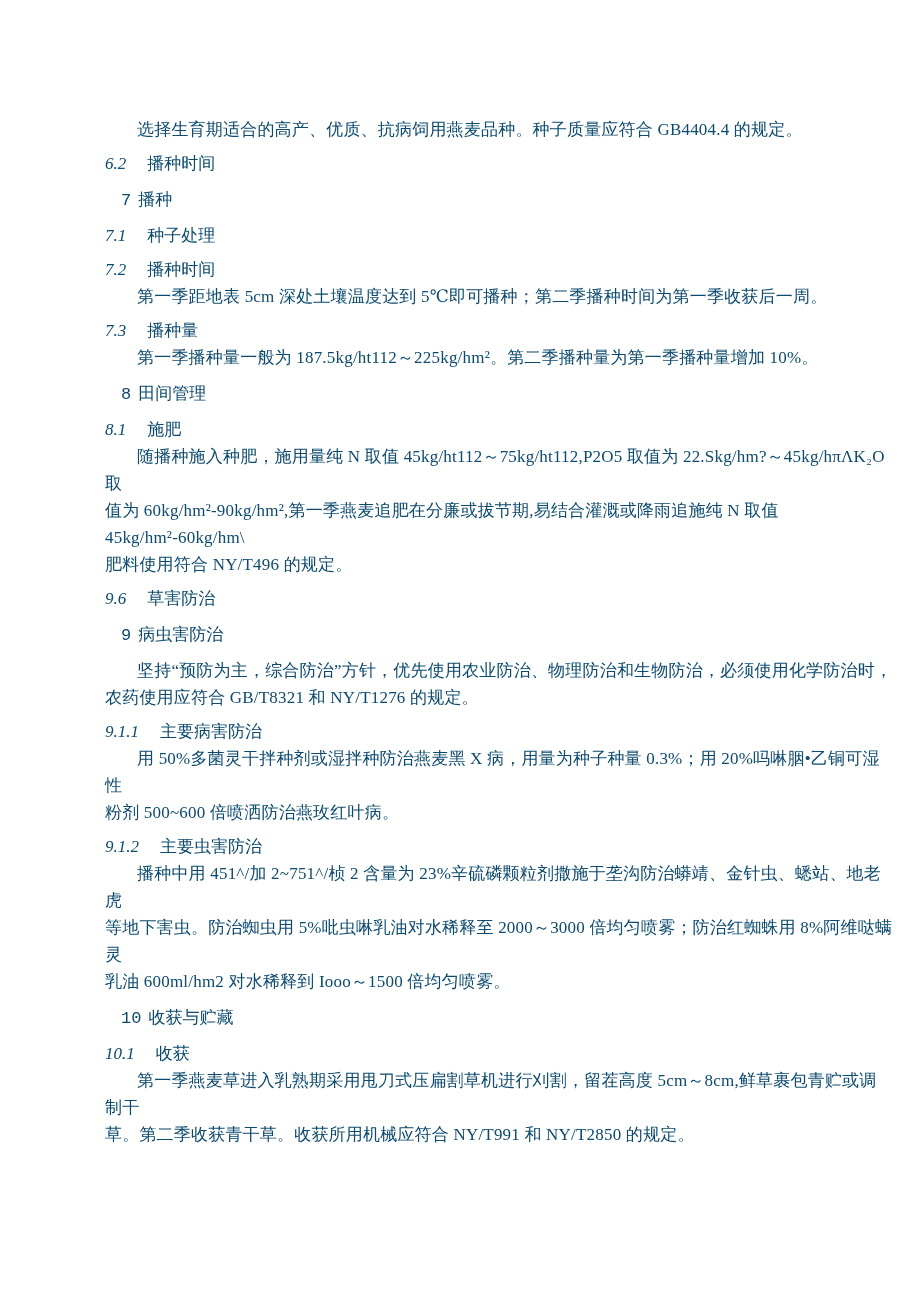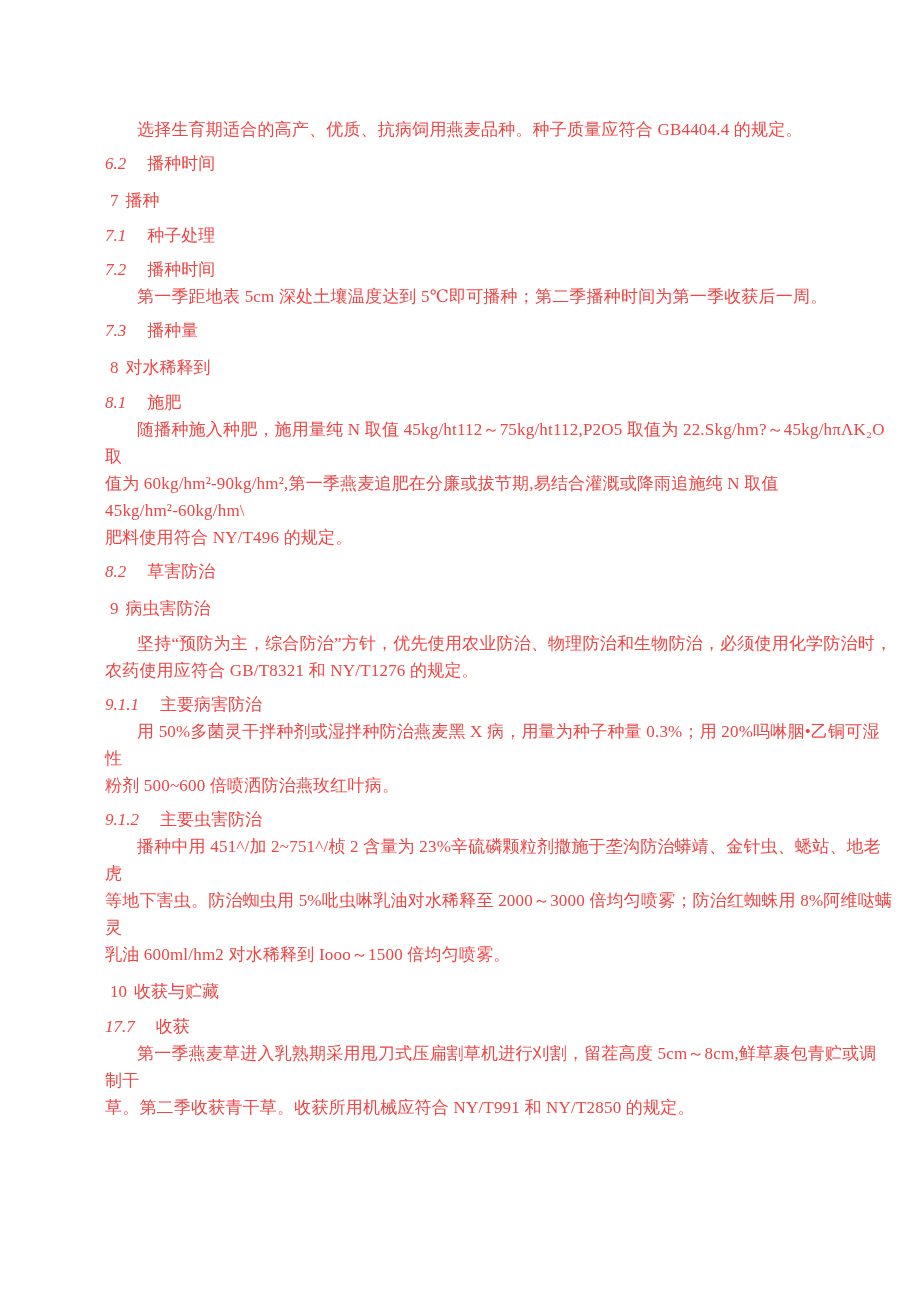--- a/index.html
+++ b/index.html
@@ -5,75 +5,77 @@
   html, body {
     margin: 0;
     padding: 0;
     background: #ffffff;
   }
   .page {
     position: relative;
     width: 908px;
     height: 1301px;
     background: #ffffff;
-    color: #ef4444;
+    color: #0c4a6e;
     font-family: "Liberation Serif", "DejaVu Serif", serif;
     font-size: 17px;
     line-height: 27px;
     overflow: hidden;
   }
   .content {
     position: absolute;
     top: 116px;
     left: 105px;
     width: 788px;
   }
   .para {
     margin: 0;
     white-space: pre-line;
     text-indent: 32px;
     letter-spacing: 0.2px;
   }
   .h1 {
-    margin: 10px 0 8px 5px;
+    margin: 10px 0 8px 16px;
     white-space: nowrap;
+    font-family: Liberation Mono, monospace;
   }
   .h1 .num { margin-right: 7px; }
   .h2 {
     margin: 7px 0 0 0;
     white-space: nowrap;
   }
   .h2 .num { margin-right: 21px; font-style: italic; }
 </style>
 </head>
 <body>
 
 <div class="page">
   <main class="content">
       <p class="para">选择生育期适合的高产、优质、抗病饲用燕麦品种。种子质量应符合 GB4404.4 的规定。</p>
       <div class="h2"><span class="num">6.2</span><span>播种时间</span></div>
       <div class="h1"><span class="num">7</span><span>播种</span></div>
       <div class="h2"><span class="num">7.1</span><span>种子处理</span></div>
       <div class="h2"><span class="num">7.2</span><span>播种时间</span></div>
       <p class="para">第一季距地表 5cm 深处土壤温度达到 5℃即可播种；第二季播种时间为第一季收获后一周。</p>
       <div class="h2"><span class="num">7.3</span><span>播种量</span></div>
-      <div class="h1"><span class="num">8</span><span>对水稀释到</span></div>
+      <p class="para">第一季播种量一般为 187.5kg/ht112～225kg/hm²。第二季播种量为第一季播种量增加 10%。</p>
+      <div class="h1"><span class="num">8</span><span>田间管理</span></div>
       <div class="h2"><span class="num">8.1</span><span>施肥</span></div>
       <p class="para">随播种施入种肥，施用量纯 N 取值 45kg/ht112～75kg/ht112,P2O5 取值为 22.Skg/hm?～45kg/hπΛK₂O 取
 值为 60kg/hm²-90kg/hm²,第一季燕麦追肥在分廉或拔节期,易结合灌溉或降雨追施纯 N 取值 45kg/hm²-60kg/hm\
 肥料使用符合 NY/T496 的规定。</p>
-      <div class="h2"><span class="num">8.2</span><span>草害防治</span></div>
+      <div class="h2"><span class="num">9.6</span><span>草害防治</span></div>
       <div class="h1"><span class="num">9</span><span>病虫害防治</span></div>
       <p class="para">坚持“预防为主，综合防治”方针，优先使用农业防治、物理防治和生物防治，必须使用化学防治时，
 农药使用应符合 GB/T8321 和 NY/T1276 的规定。</p>
       <div class="h2"><span class="num">9.1.1</span><span>主要病害防治</span></div>
       <p class="para">用 50%多菌灵干拌种剂或湿拌种防治燕麦黑 X 病，用量为种子种量 0.3%；用 20%吗啉胭•乙铜可湿性
 粉剂 500~600 倍喷洒防治燕玫红叶病。</p>
       <div class="h2"><span class="num">9.1.2</span><span>主要虫害防治</span></div>
       <p class="para">播种中用 451^/加 2~751^/桢 2 含量为 23%辛硫磷颗粒剂撒施于垄沟防治蟒靖、金针虫、蟋站、地老虎
 等地下害虫。防治蜘虫用 5%吡虫啉乳油对水稀释至 2000～3000 倍均匀喷雾；防治红蜘蛛用 8%阿维哒螨灵
 乳油 600ml/hm2 对水稀释到 Iooo～1500 倍均匀喷雾。</p>
       <div class="h1"><span class="num">10</span><span>收获与贮藏</span></div>
-      <div class="h2"><span class="num">17.7</span><span>收获</span></div>
+      <div class="h2"><span class="num">10.1</span><span>收获</span></div>
       <p class="para">第一季燕麦草进入乳熟期采用甩刀式压扁割草机进行刈割，留茬高度 5cm～8cm,鲜草裹包青贮或调制干
 草。第二季收获青干草。收获所用机械应符合 NY/T991 和 NY/T2850 的规定。</p>
     </main>
 </div>
 
 </body></html>

